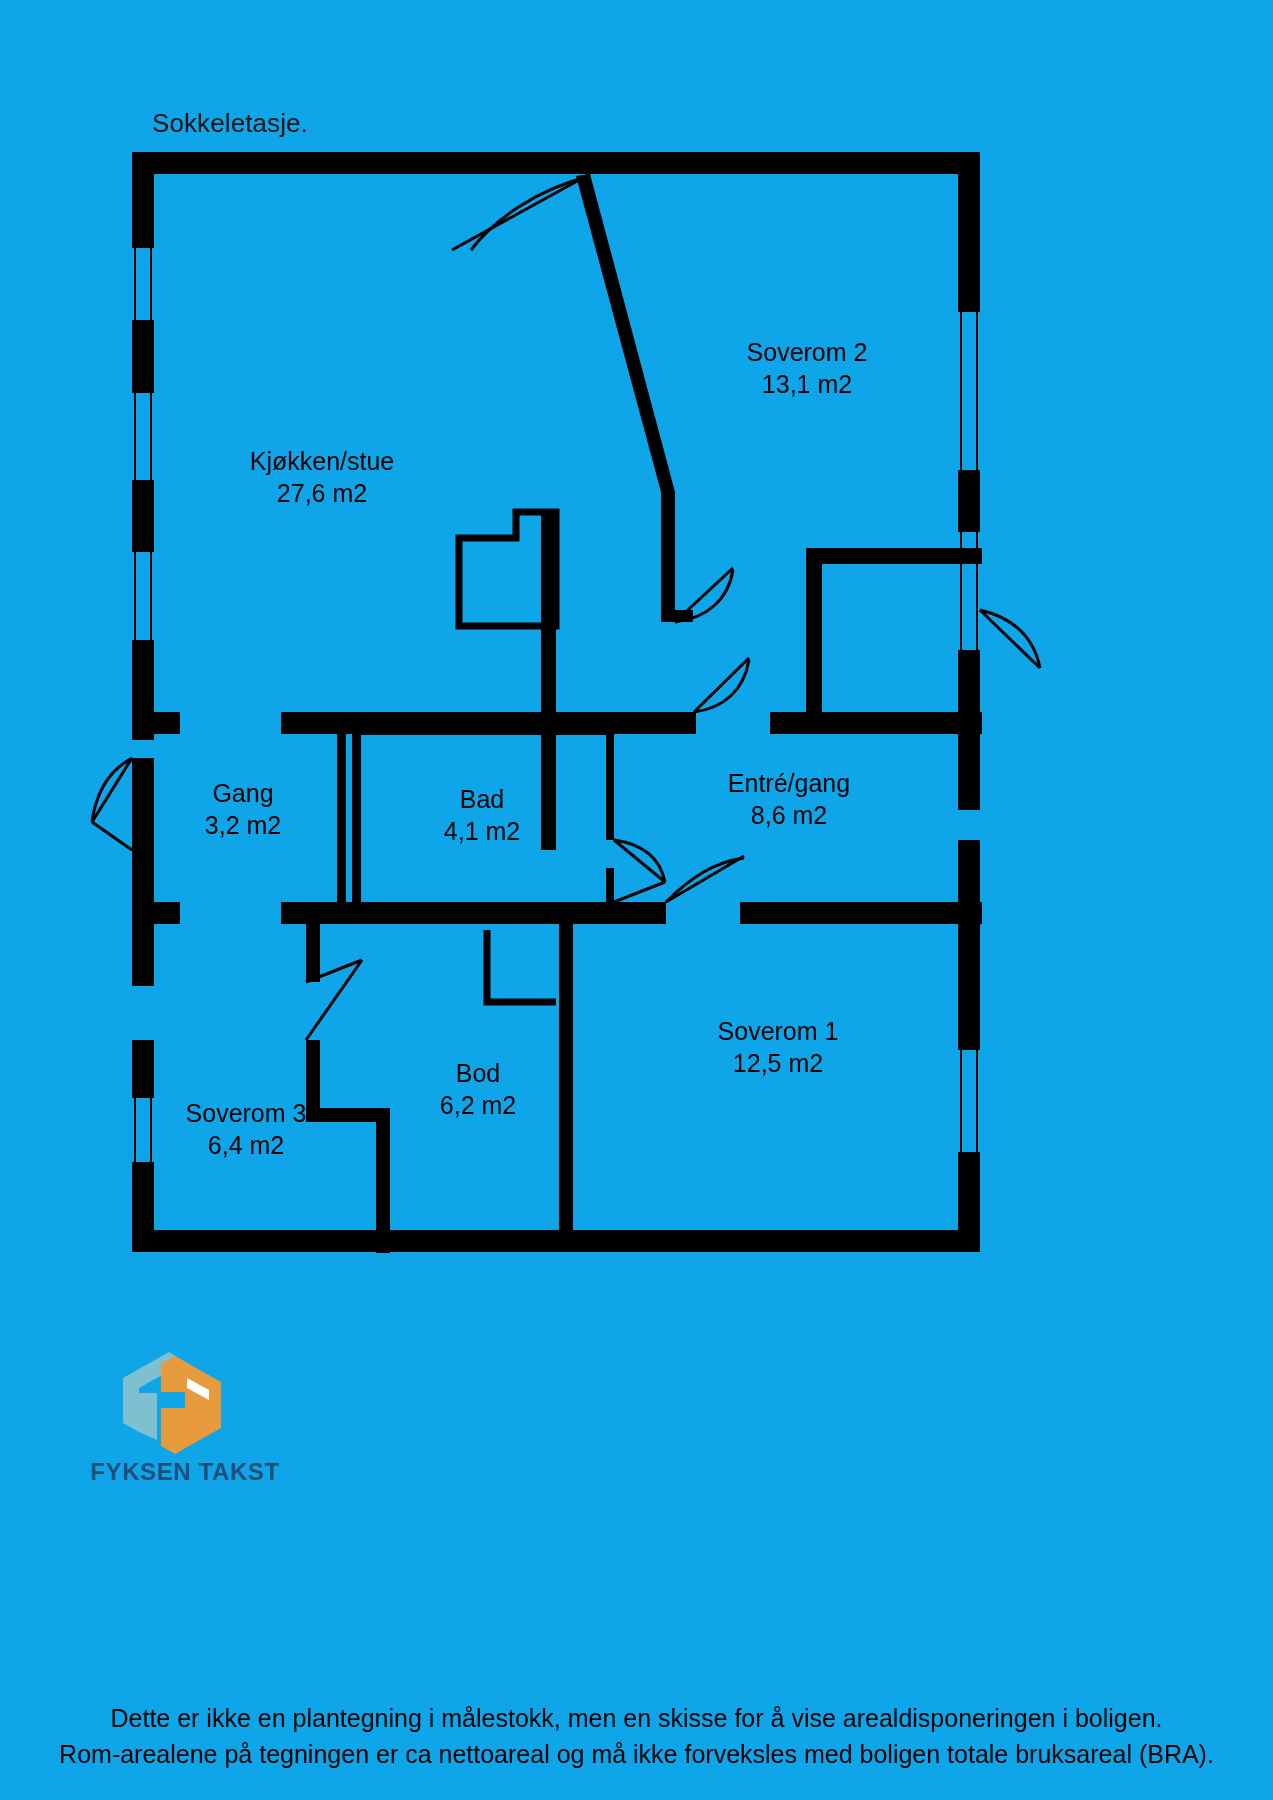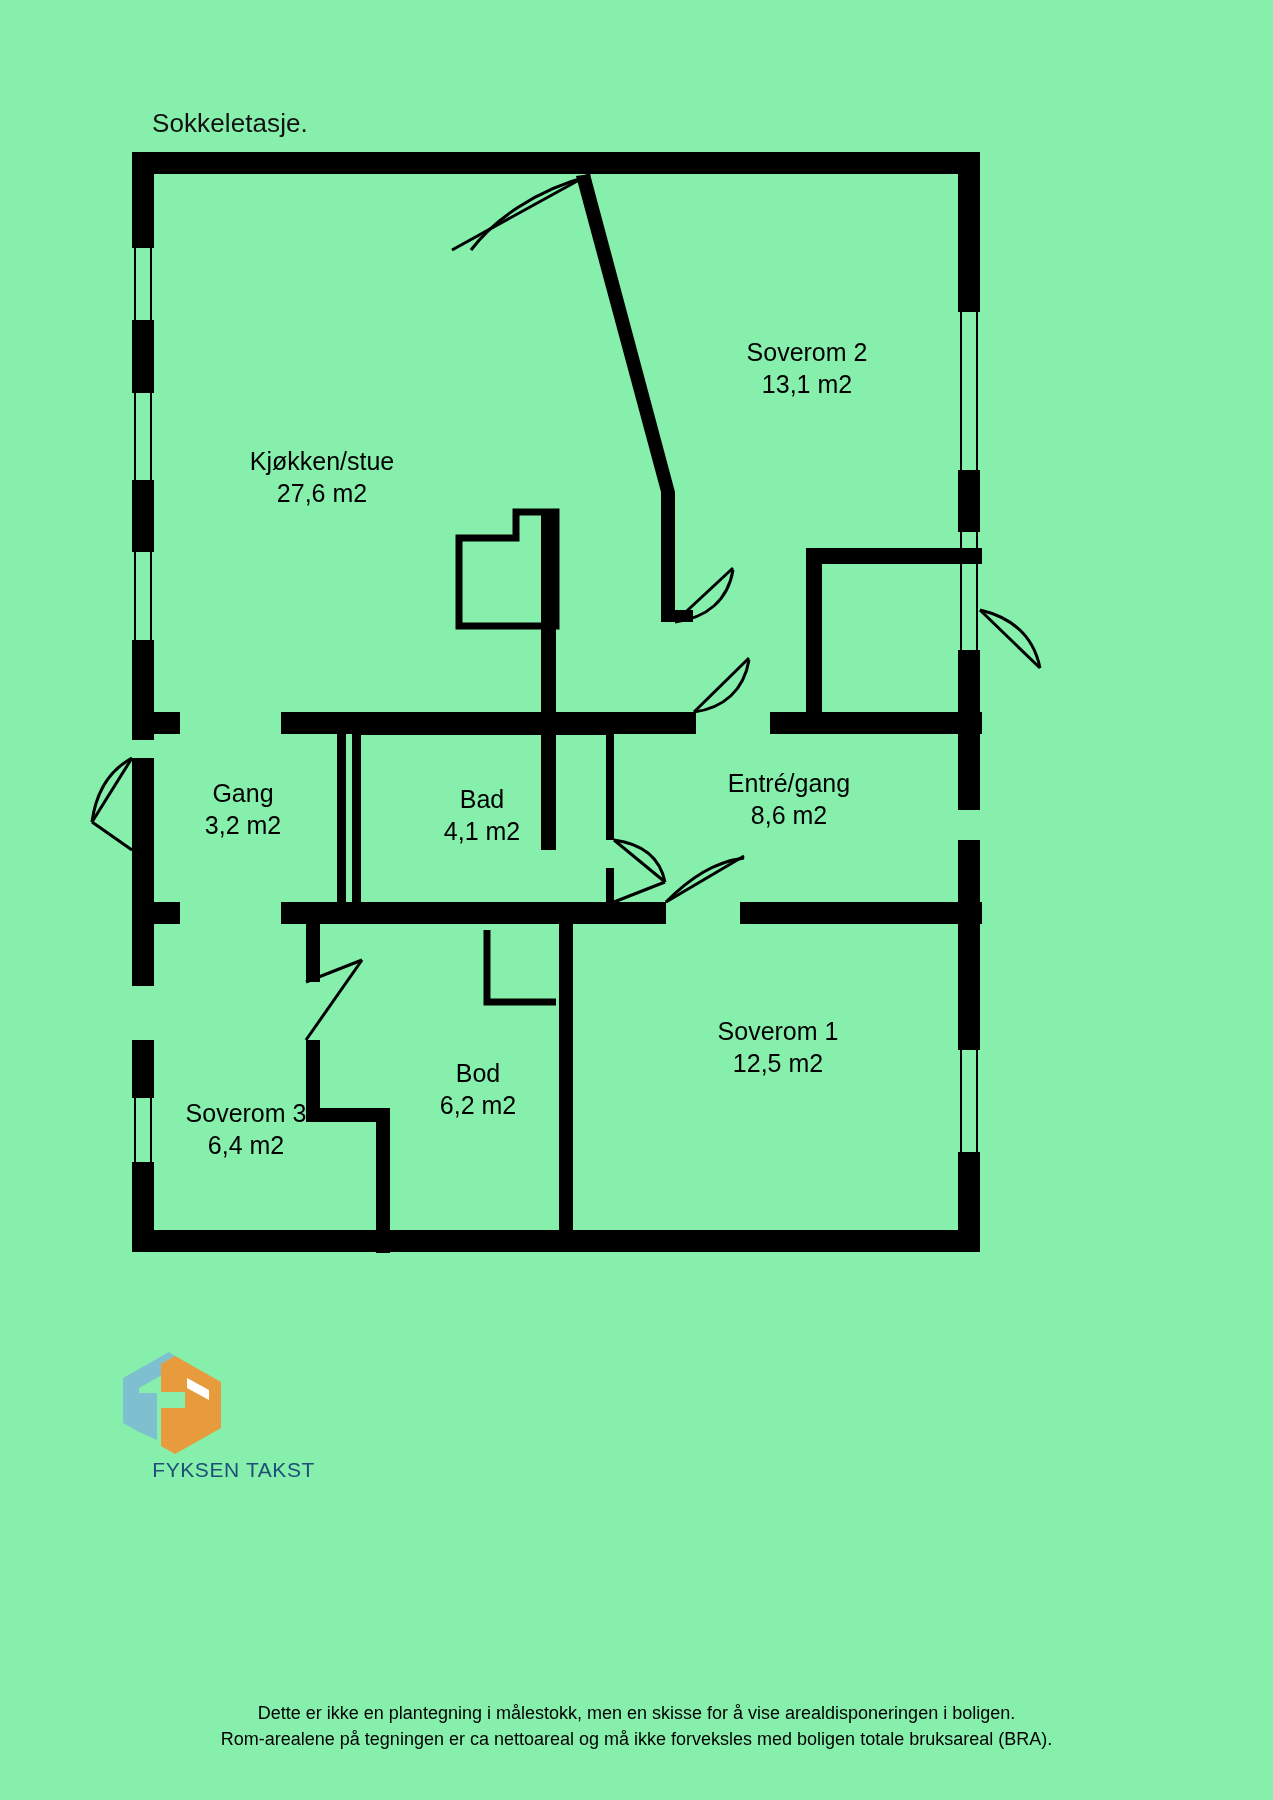--- a/index.html
+++ b/index.html
@@ -12,21 +12,21 @@
     width: 1273px;
     height: 1800px;
     position: relative;
     font-family: "Liberation Sans", sans-serif;
     color: #000000;
     overflow: hidden;
   }
   .page {
     position: absolute;
     inset: 0;
-    background: #86efac;
+    background: #0ea5e9;
   }
   .floor-title {
     position: absolute;
     left: 152px;
     top: 108px;
     font-size: 26px;
     color: #111;
     letter-spacing: 0.1px;
   }
   .plan-wrap {
@@ -59,33 +59,33 @@
     left: 58px;
     top: 8px;
     width: 118px;
     height: 112px;
   }
   .logo-text {
     position: absolute;
     left: 0;
     top: 118px;
     width: 260px;
-    text-align: right;
-    font-size: 21px;
-    font-weight: normal;
+    text-align: center;
+    font-size: 24px;
+    font-weight: bold;
     color: #1f4e79;
     letter-spacing: 0.6px;
   }
   .footer {
     position: absolute;
     left: 0;
     top: 1700px;
     width: 1273px;
     text-align: center;
-    font-size: 18px;
+    font-size: 25px;
     line-height: 1.45;
     color: #000;
   }
   .footer div { white-space: nowrap; }
 </style>
 </head>
 <body>
 
 <div class="page">
 

